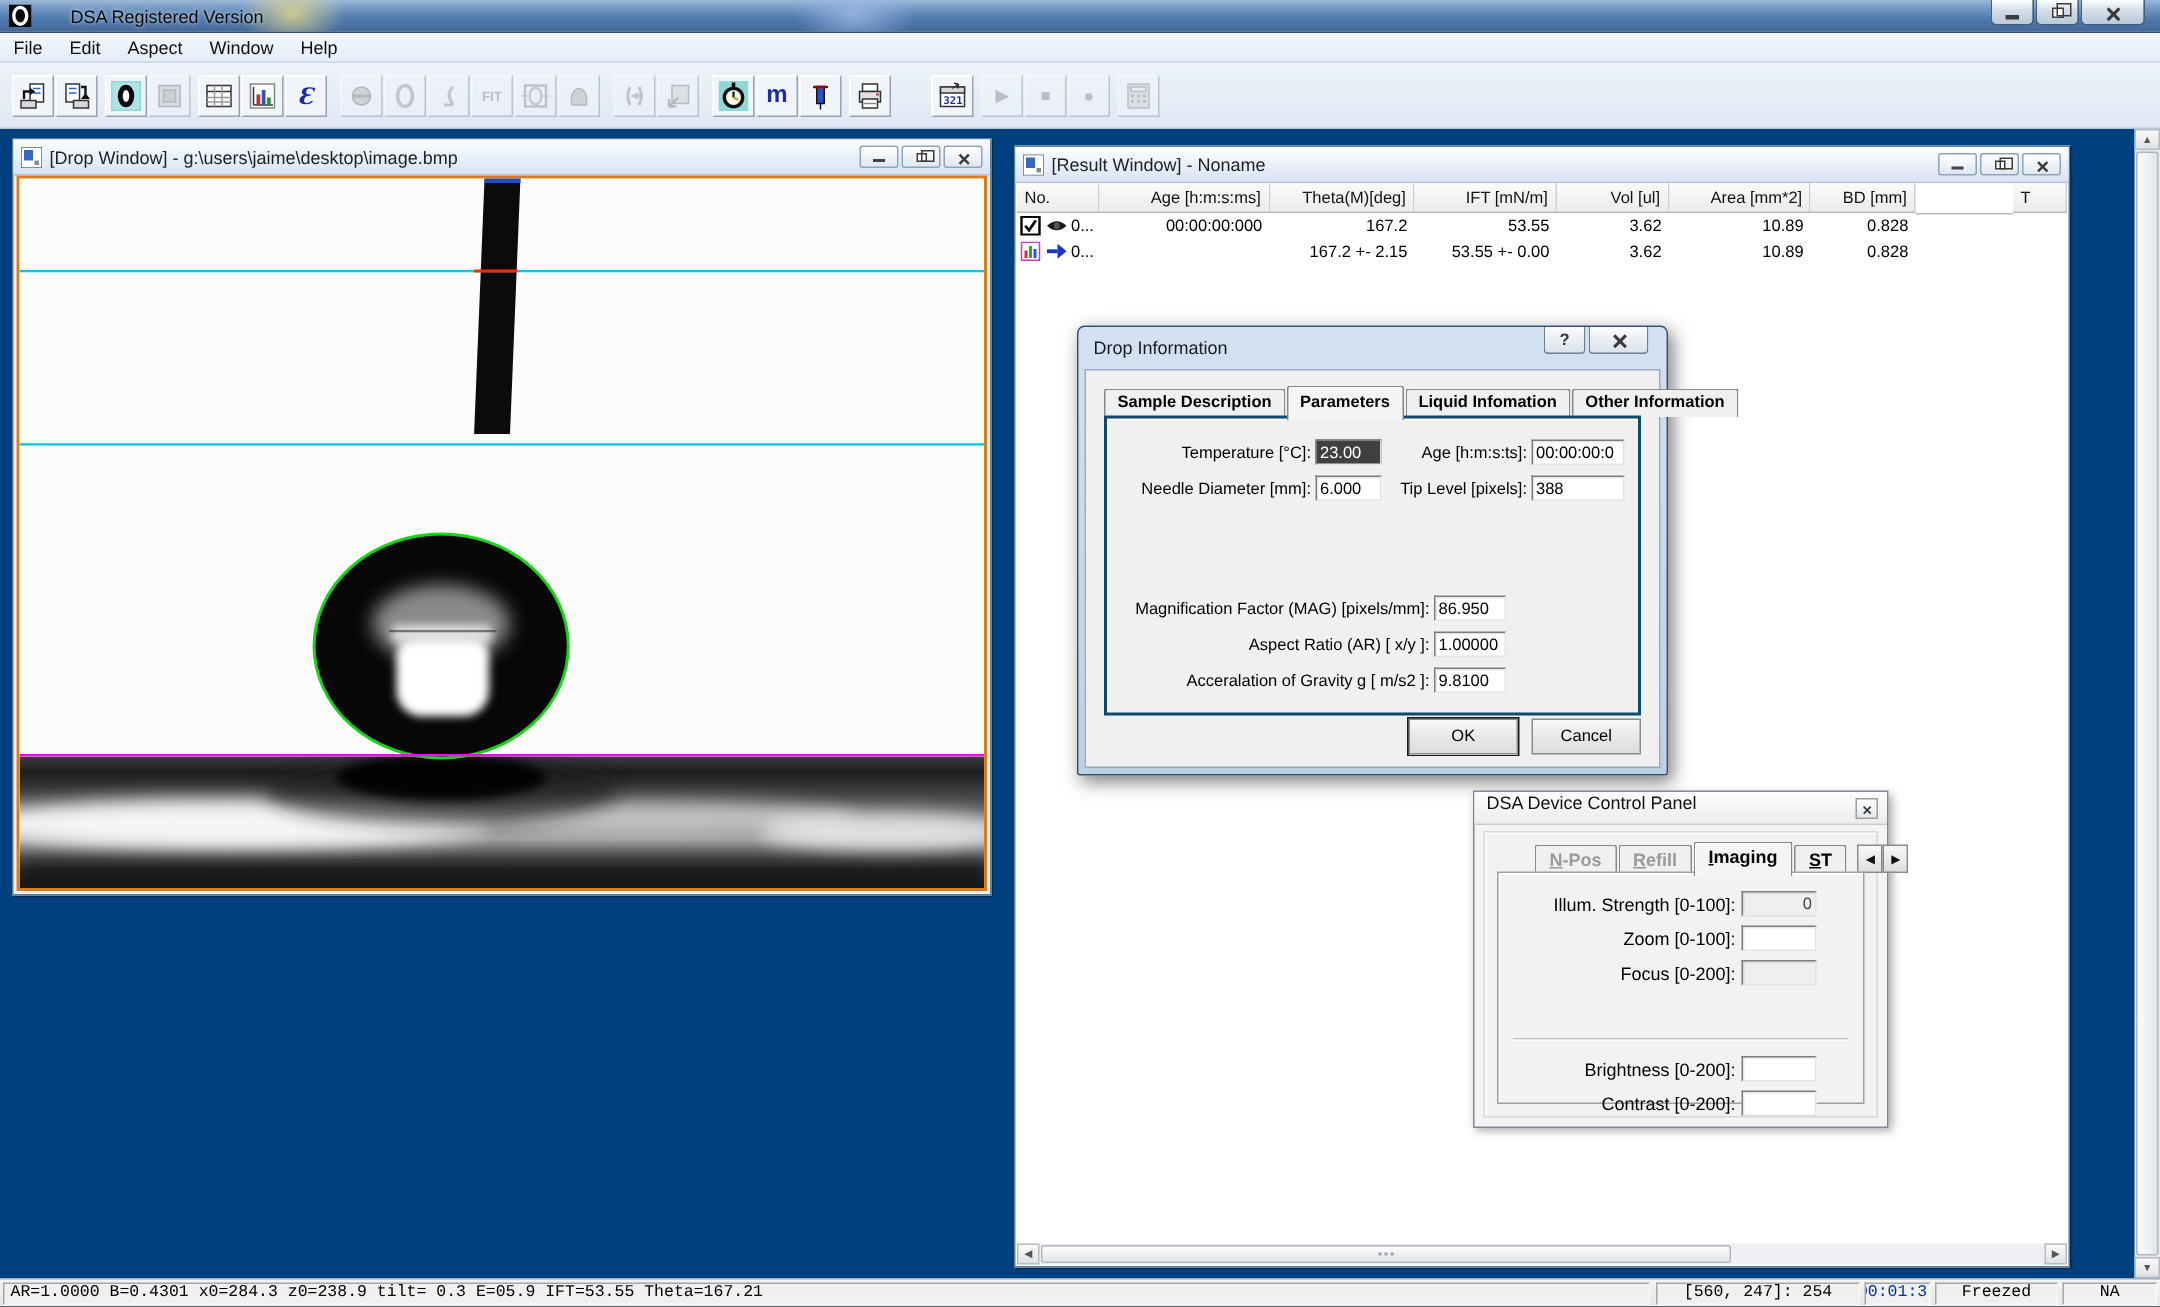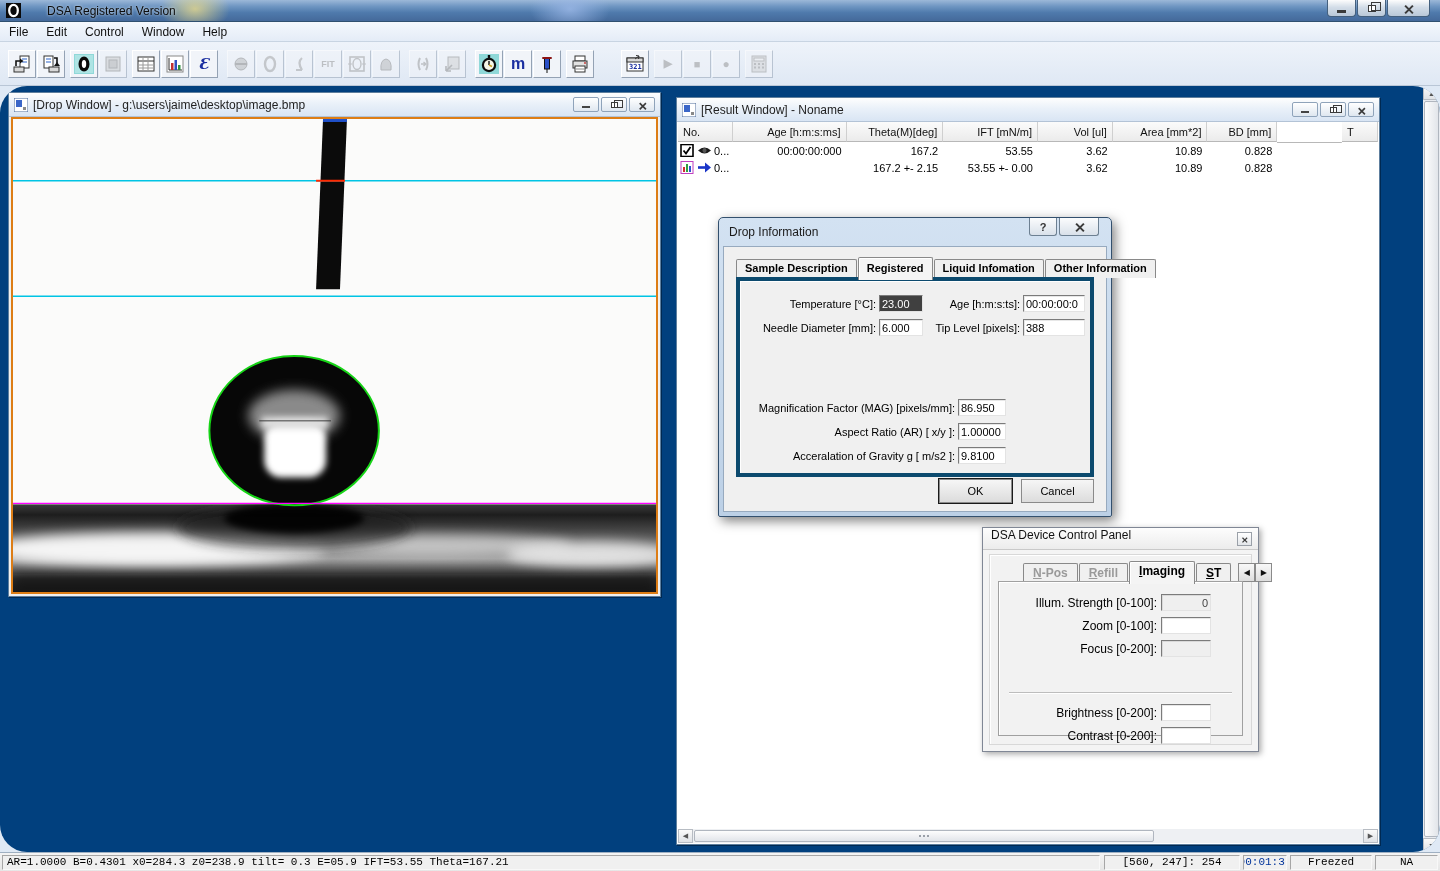--- a/index.html
+++ b/index.html
@@ -43,21 +43,21 @@
     display:flex; align-items:center; padding-left:8px; }
   .tbtn { width:28px; height:28px; margin-right:1px; background:#f1f4f9;
     border:1px solid; border-color:#ffffff #94a2b4 #94a2b4 #ffffff;
     display:flex; align-items:center; justify-content:center; font-size:12px; padding:0; }
   .tbtn svg { width:20px; height:20px; }
   .tbtn.dis { opacity:.55; }
   .tbtn .glyph { font-weight:bold; }
   .gap4{ width:4px;} .gap8{ width:8px;} .gap24{ width:26px;}
 
   
-  .mdi { position:absolute; left:0; top:86px; width:1440px; height:766px; background:#01407e; overflow:hidden;border-radius:27px; }
+  .mdi { position:absolute; left:0; top:86px; width:1440px; height:766px; background:#01407e; overflow:hidden; }
 
   
   .cwin { position:absolute; background:#f0f0f0; border:1px solid #5e7f9e;
     box-shadow:1px 1px 0 rgba(0,0,0,.35); }
   .ccap { height:24px; background:linear-gradient(180deg,#fefefe,#eaf1f9 45%,#d9e5f4);
     border-bottom:1px solid #b3c3d6; display:flex; align-items:center; padding:0 5px; }
   .ccap .ctitle { font-size:12px; color:#222; margin-left:5px; white-space:nowrap; overflow:hidden; }
   .ccap .spacer { flex:1; }
   .cbtn { width:26px; height:15px; border:1px solid #8fa3ba; border-radius:2px;
     background:linear-gradient(180deg,#ffffff,#dfe7f0); margin-left:2px;
@@ -114,21 +114,21 @@
   .dlg-cbtn.close { width:40px; }
   .dlg-client { position:absolute; left:4px; right:4px; top:28px; bottom:4px;
     background:#f0f0f0; border:1px solid #97aabf; font-size:11px; color:#000; }
 
   .tabs { position:absolute; left:12px; top:10px; display:flex; align-items:flex-end; height:21px; }
   .tab { height:19px; padding:2px 8px 0; background:#f0f0f0; border:1px solid #898989;
     border-bottom:none; border-radius:2px 2px 0 0; margin-right:1px; color:#000; white-space:nowrap;font-weight:bold;}
   .tab.active { height:23px; margin-bottom:-2px; padding-top:4px; background:#f4f4f4;
     box-shadow:inset 1px 1px 0 #fff; position:relative; z-index:2; }
   .tabpage { position:absolute; left:12px; right:12px; top:30px; height:200px; background:#f0f0f0;
-    border:4px solid #0c4a6e; box-shadow:inset 1px 1px 0 #fff; }
+    border:2px solid #0c4a6e; box-shadow:inset 1px 1px 0 #fff; }
 
   .frow { position:absolute; display:flex; align-items:center; }
   .flabel { text-align:right; white-space:nowrap; }
   .inp { height:17px; border:1px solid #7b7b7b; border-right-color:#e3e3e3; border-bottom-color:#e3e3e3;
     box-shadow:inset 1px 1px 0 #4a4a4a22; background:#fff; font-family:"Liberation Sans",sans-serif;
     font-size:11px; padding:0 2px; color:#000; }
   .inp.sel { background:#404040; color:#fff; }
   .inp.gray { background:#efefef; color:#444; }
   .inp.num { text-align:right; }
   .groupbox { position:absolute; left:14px; right:12px; top:48px; height:46px;
@@ -202,21 +202,21 @@
         </div>
       <div class="capbtn close">
           <span class="ico-x"></span>
         </div>
     </div>
   </div>
 
   <div class="menubar">
     <span class="menu-item">File</span>
     <span class="menu-item">Edit</span>
-    <span class="menu-item">Control</span>
+    <span class="menu-item">Aspect</span>
     <span class="menu-item">Window</span>
     <span class="menu-item">Help</span>
   </div>
 
   <div class="toolbar">
     <button class="tbtn">
       <svg viewBox="0 0 20 20">
           <rect x="8" y="2" width="9" height="12" fill="#fff" stroke="#333"></rect>
           <line x1="10" y1="5" x2="15" y2="5" stroke="#2a62c8"></line>
           <line x1="10" y1="8" x2="15" y2="8" stroke="#2a62c8"></line>
@@ -557,21 +557,21 @@
       </div>
       <div class="dlg-capbtns">
         <div class="dlg-cbtn">?</div>
         <div class="dlg-cbtn close">
             <span class="ico-x"></span>
           </div>
       </div>
       <div class="dlg-client">
         <div class="tabs">
           <div class="tab">Sample Description</div>
-          <div class="tab active">Registered</div>
+          <div class="tab active">Parameters</div>
           <div class="tab">Liquid Infomation</div>
           <div class="tab">Other Information</div>
         </div>
         <div class="tabpage">
 
           <div class="frow" style="left:8px; top:14px;">
             <span class="flabel" style="width:128px;">Temperature [°C]:</span>
             <input class="inp sel" style="width: 44px; margin-left: 3px;" value="23.00">
             <span class="flabel" style="width:97px;">Age [h:m:s:ts]:</span>
             <input class="inp" style="width: 62px; margin-left: 3px;" value="00:00:00:0">

